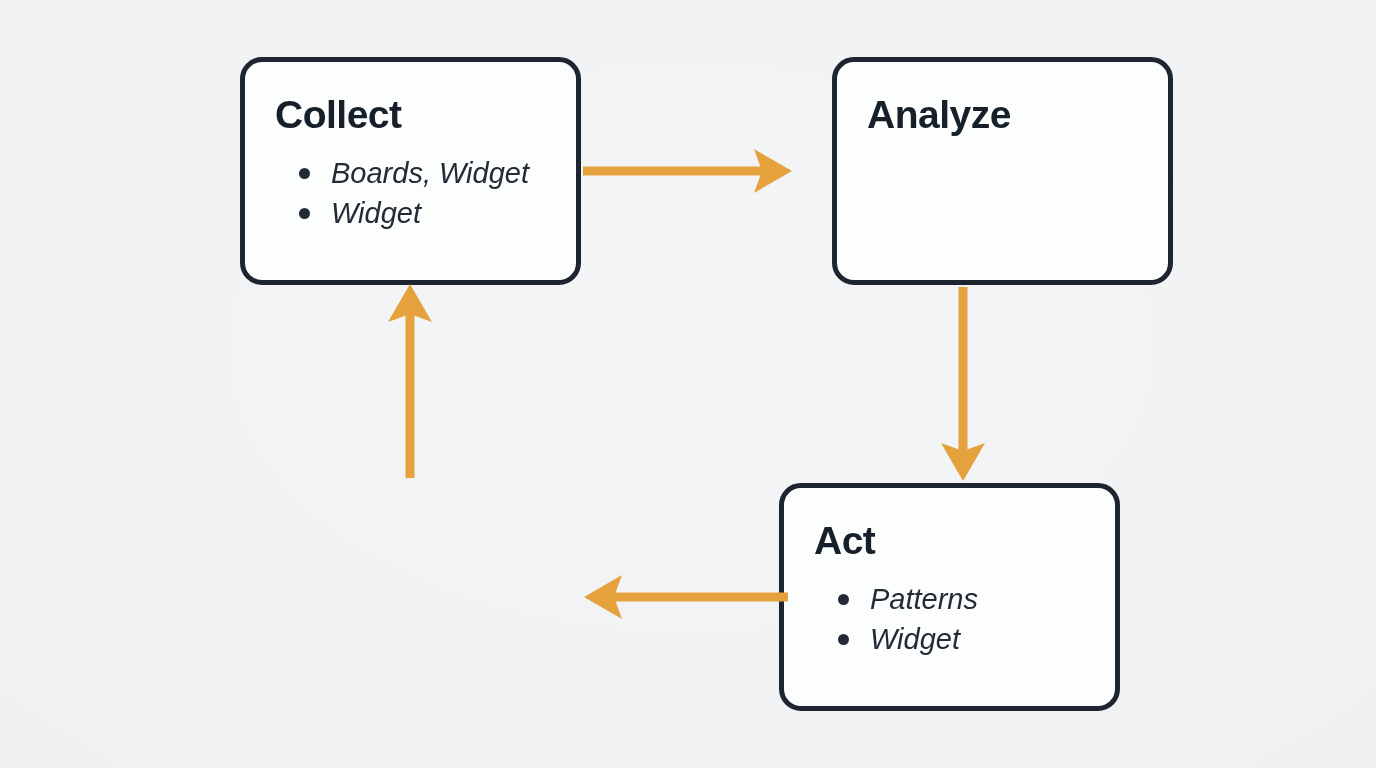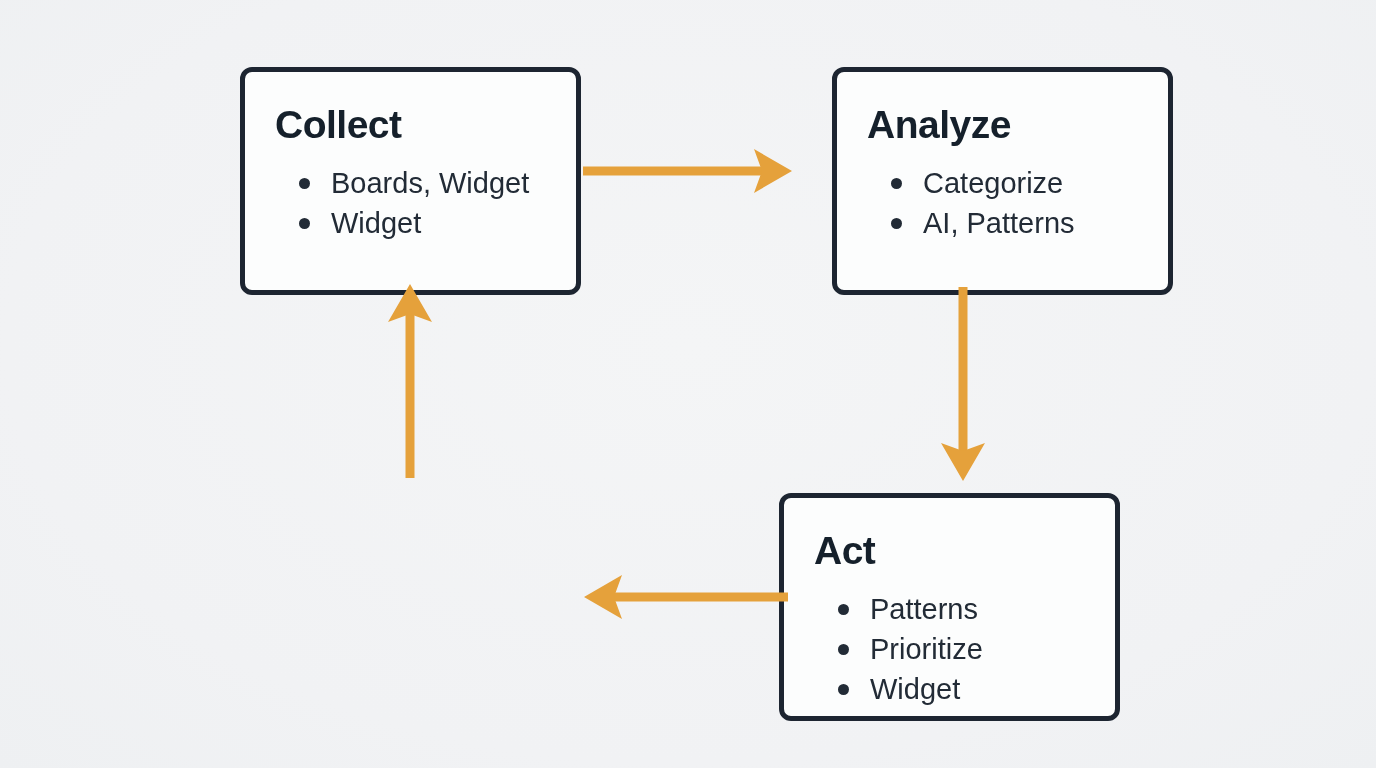--- a/index.html
+++ b/index.html
@@ -20,42 +20,42 @@
   .canvas {
     position: relative;
     width: 1376px; height: 768px;
     background: radial-gradient(ellipse at 50% 45%, #f4f5f6 0%, var(--background) 70%, #eef0f2 100%);
   }
   .node {
     position: absolute;
     width: 341px; height: 228px;
     background: var(--box_fill);
     border: 5px solid var(--box_border);
-    border-radius: 12px;
+    border-radius: 22px;
     padding: 32px 28px 11px 30px;
-    margin-top: 10px;
   }
   .node-title {
     font-size: 39px;
     font-weight: 700;
     letter-spacing: -0.5px;
     color: var(--title_text);
     line-height: 1.1;
     margin-bottom: 16px;
   }
   .node-items {
     list-style: none;
     margin-left: 24px;
   }
   .node-items li {
     position: relative;
     font-size: 29px;
     color: var(--item_text);
     line-height: 1.38;
     padding-left: 32px;
+    font-style: italic;
   }
   .node-items li::before {
     content: "";
     position: absolute;
     left: 0; top: 15px;
     width: 11px; height: 11px;
     border-radius: 50%;
     background: var(--item_text);
   }
   #node-collect      { left: 240px; top: 57px;  }
@@ -77,31 +77,26 @@
   <div class="node" id="node-collect">
     <div class="node-title">Collect</div>
     <ul class="node-items">
       <li>Boards, Widget</li>
       <li>Widget</li>
     </ul>
   </div>
 
   <div class="node" id="node-analyze">
     <div class="node-title">Analyze</div>
-    <ul class="node-items">
-      <li>Categorize</li>
-      <li>AI, Patterns</li>
-    </ul>
   </div>
 
   <div class="node" id="node-act">
     <div class="node-title">Act</div>
     <ul class="node-items">
       <li>Patterns</li>
-      <li>Prioritize</li>
       <li>Widget</li>
     </ul>
   </div>
 
 
   <svg class="arrow-layer" width="1376" height="768" viewBox="0 0 1376 768" xmlns="http://www.w3.org/2000/svg">
 
     <line x1="583" y1="171" x2="762" y2="171" stroke-width="9" fill="none" stroke="#e5a13b"></line>
     <polygon points="792,171 754,149 762,171 754,193" stroke="none" fill="#e5a13b"></polygon>
 

